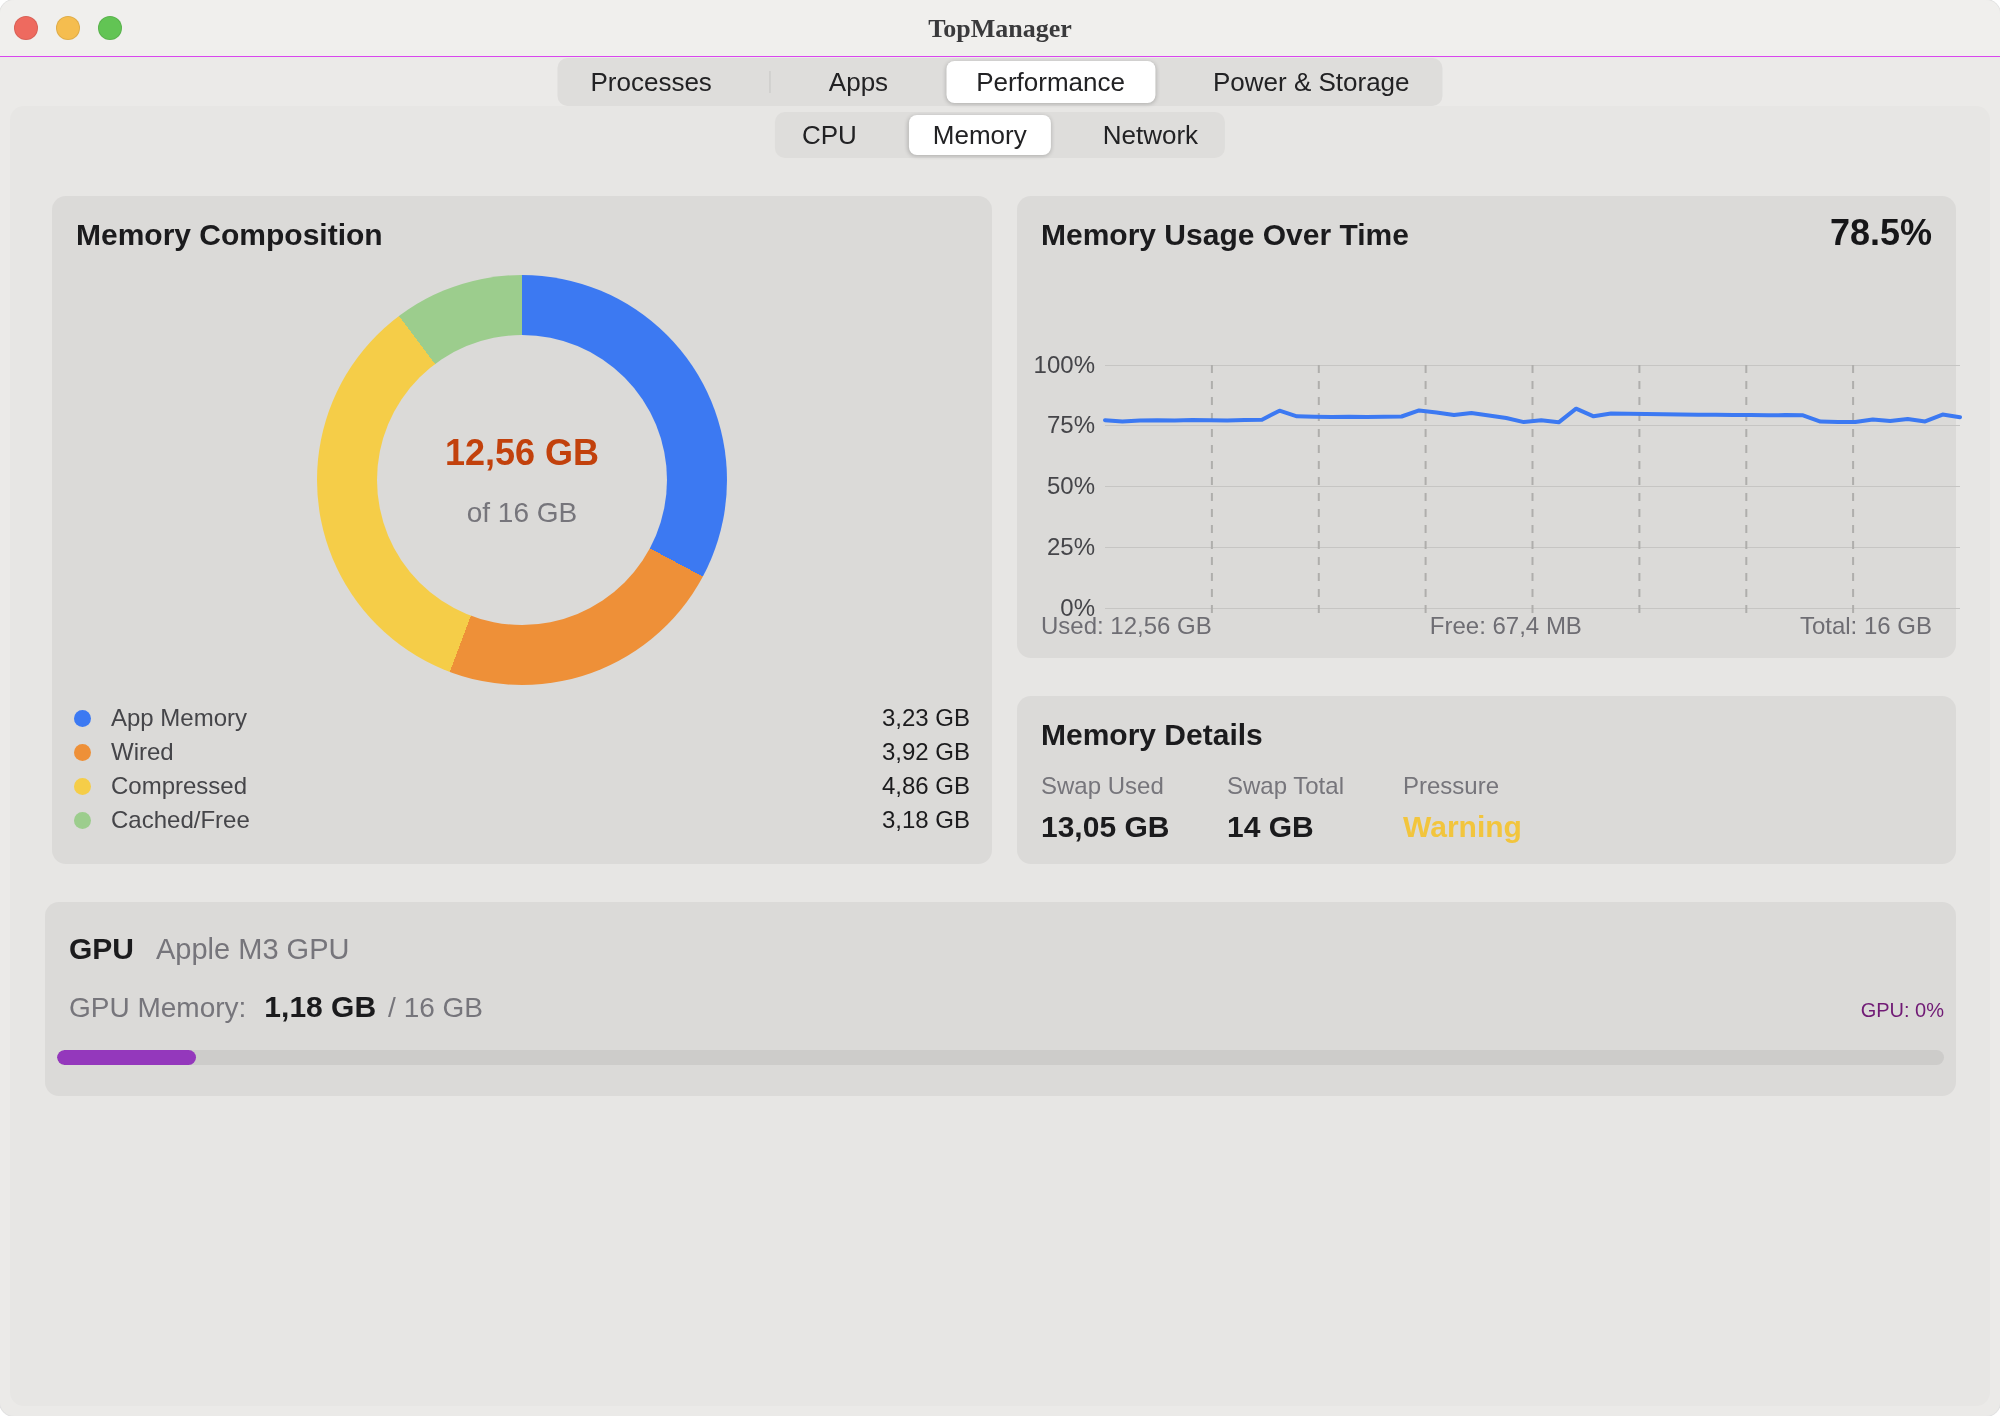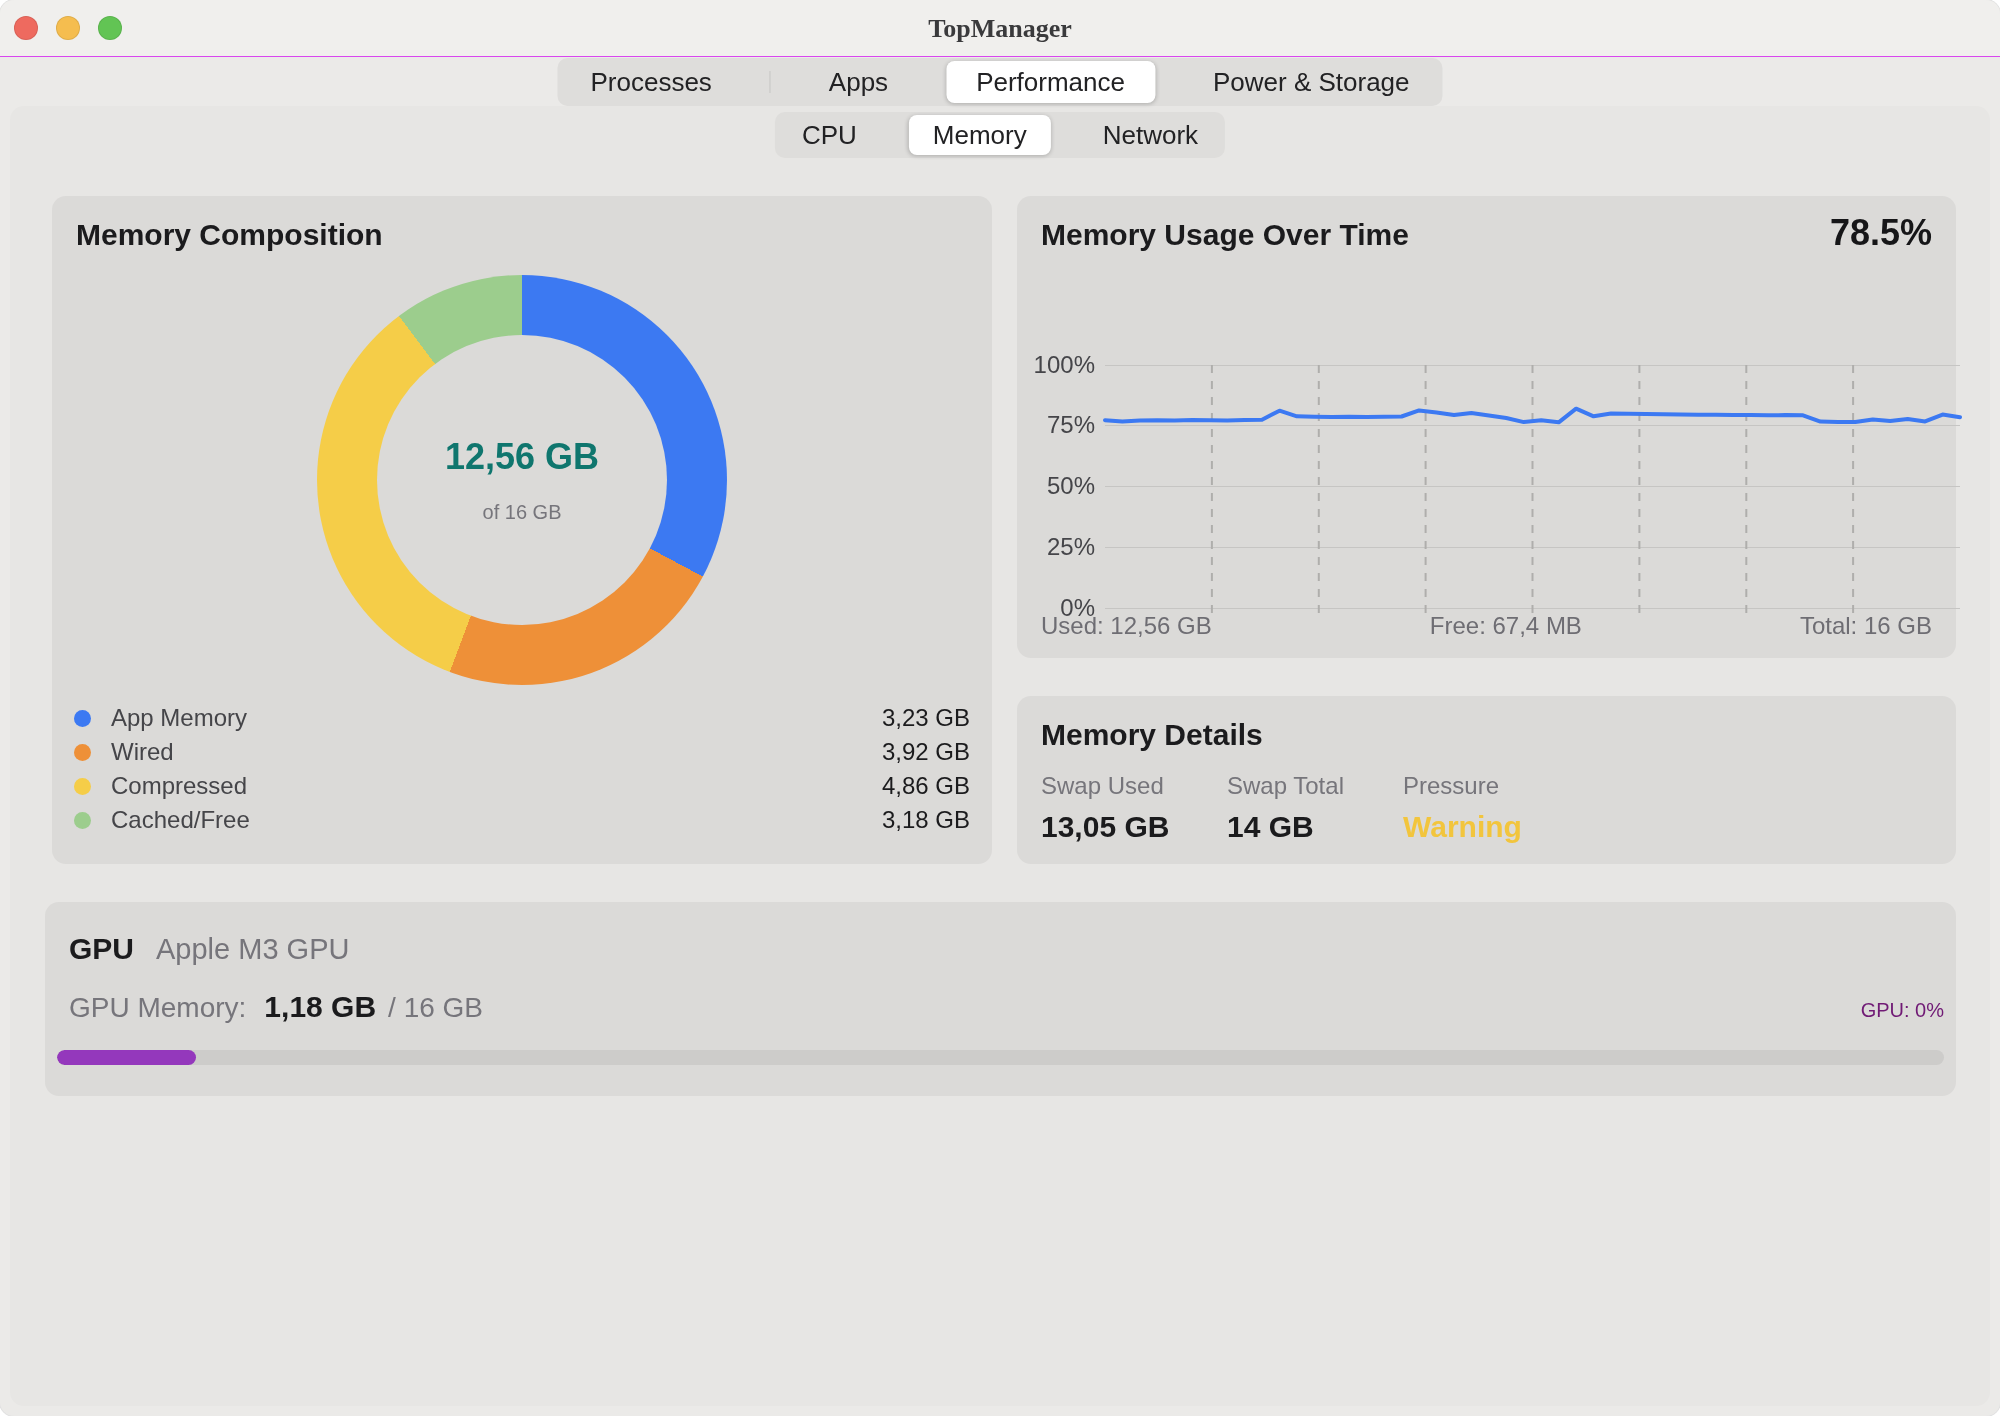--- a/index.html
+++ b/index.html
@@ -30,22 +30,22 @@
   
   .panel{position:absolute;background:#DBDAD8;border-radius:14px;}
   .panel-title{position:absolute;left:24px;top:22px;font-size:30px;font-weight:700;color:#1B1B1D;}
   #panel-composition{left:52px;top:196px;width:940px;height:668px;}
   #panel-usage{left:1017px;top:196px;width:939px;height:462px;}
   #panel-details{left:1017px;top:696px;width:939px;height:168px;}
   #panel-gpu{left:45px;top:902px;width:1911px;height:194px;}
   
   .donut{position:absolute;left:265px;top:79px;width:410px;height:410px;border-radius:50%;}
   .donut-hole{position:absolute;left:60px;top:60px;width:290px;height:290px;border-radius:50%;background:#DBDAD8;display:flex;flex-direction:column;align-items:center;justify-content:center;gap:6px;}
-  .donut-center-value{font-size:36px;font-weight:700;color:#0f766e;text-align:center;}
-  .donut-center-sub{font-size:20px;color:#76757B;margin-top:17px;}
+  .donut-center-value{font-size:36px;font-weight:700;color:#c2410c;text-align:center;}
+  .donut-center-sub{font-size:28px;color:#76757B;margin-top:17px;}
   
   .legend{position:absolute;left:22px;right:22px;top:505px;}
   .legend-row{display:flex;align-items:center;height:34px;}
   .legend-dot{width:17px;height:17px;border-radius:50%;margin-right:20px;flex:0 0 auto;}
   .legend-label{font-size:24px;color:#454549;flex:1;}
   .legend-value{font-size:24px;font-weight:500;color:#1B1B1D;}
   
   .usage-pct{position:absolute;right:24px;top:16px;font-size:36px;font-weight:700;color:#161618;}
   .chart{position:absolute;left:12px;top:104px;width:939px;height:290px;margin-top:48px;}
   .tick-label{position:absolute;left:0;width:66px;text-align:right;font-size:24px;color:#454549;height:30px;line-height:30px;}

